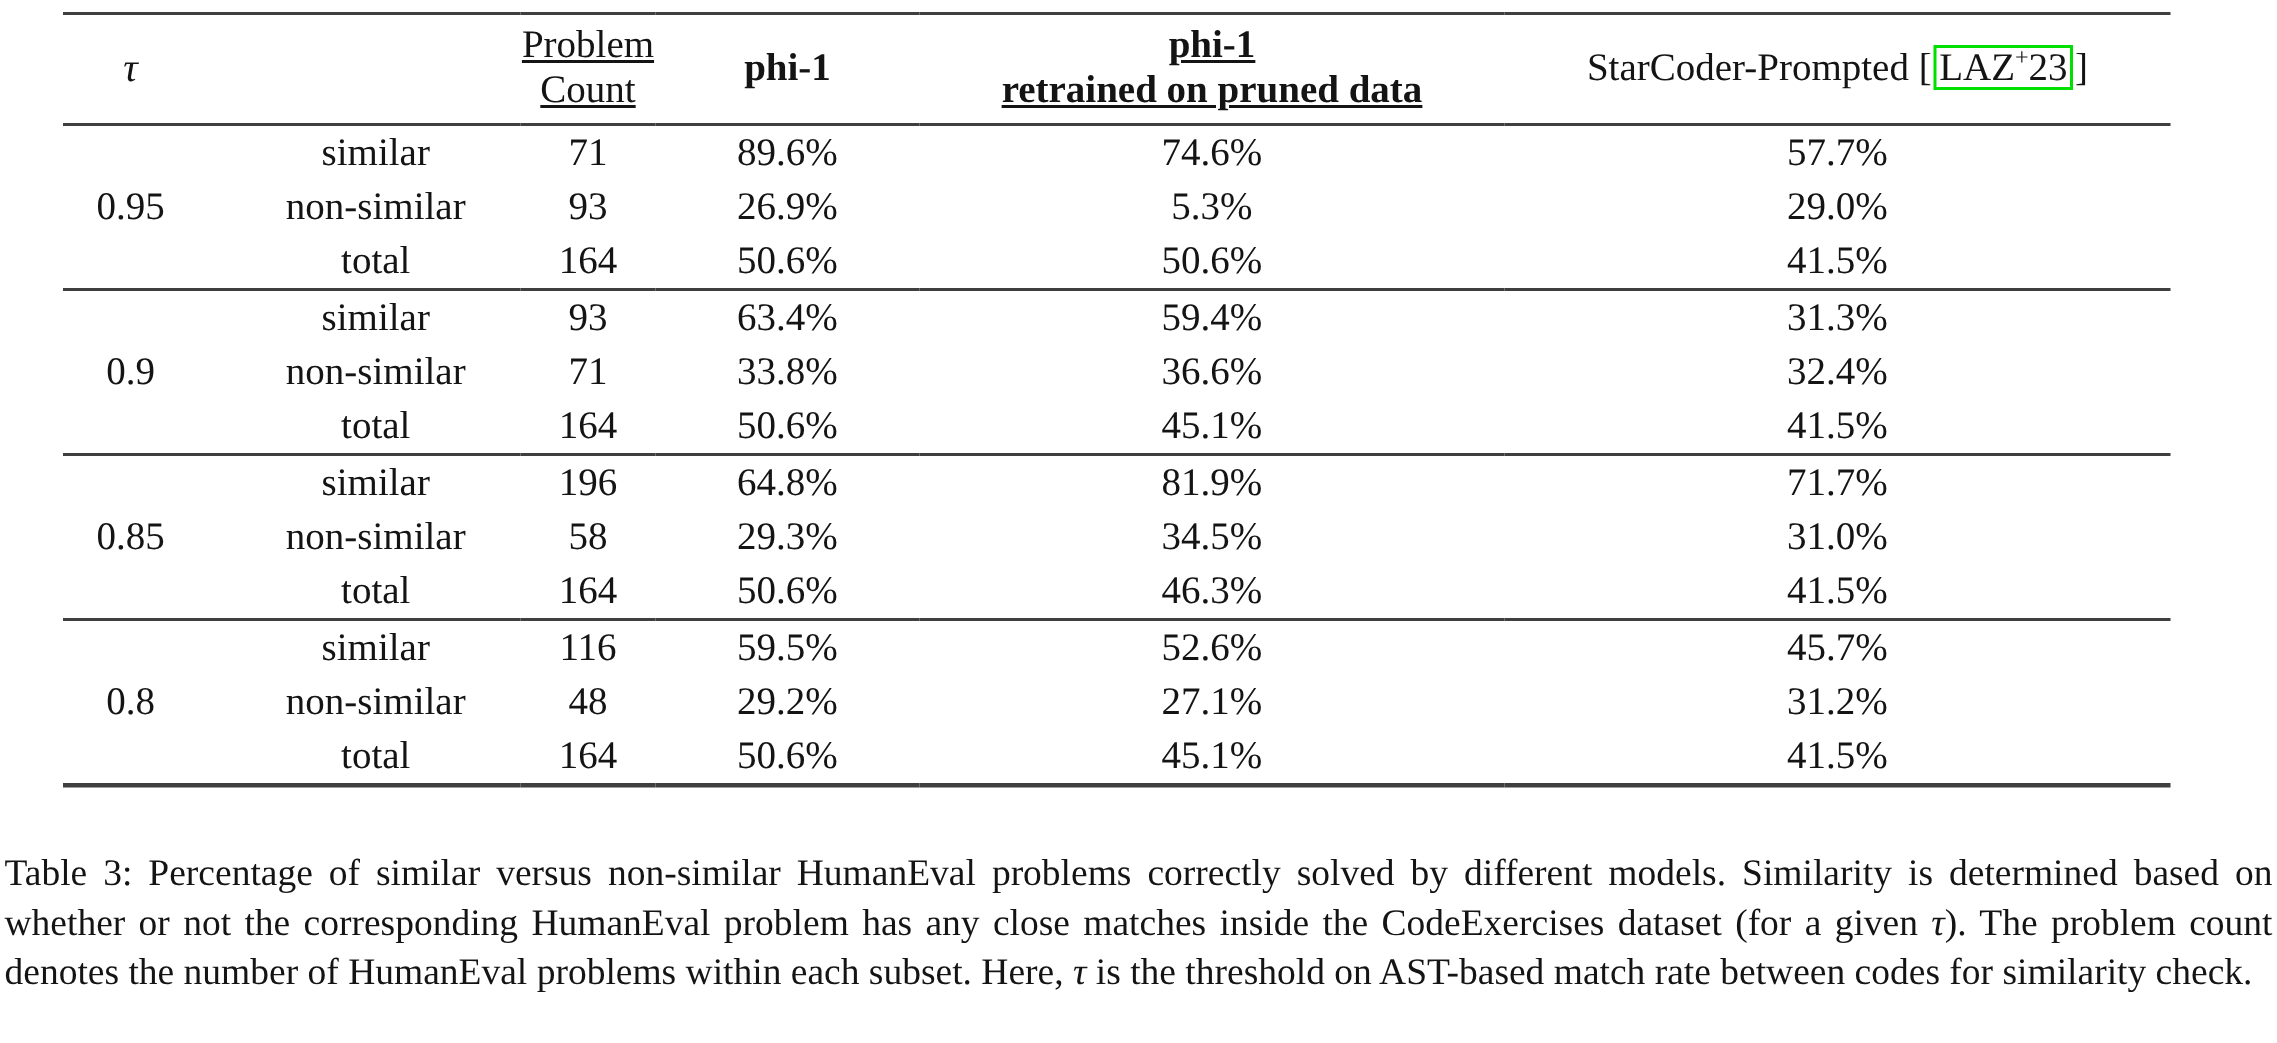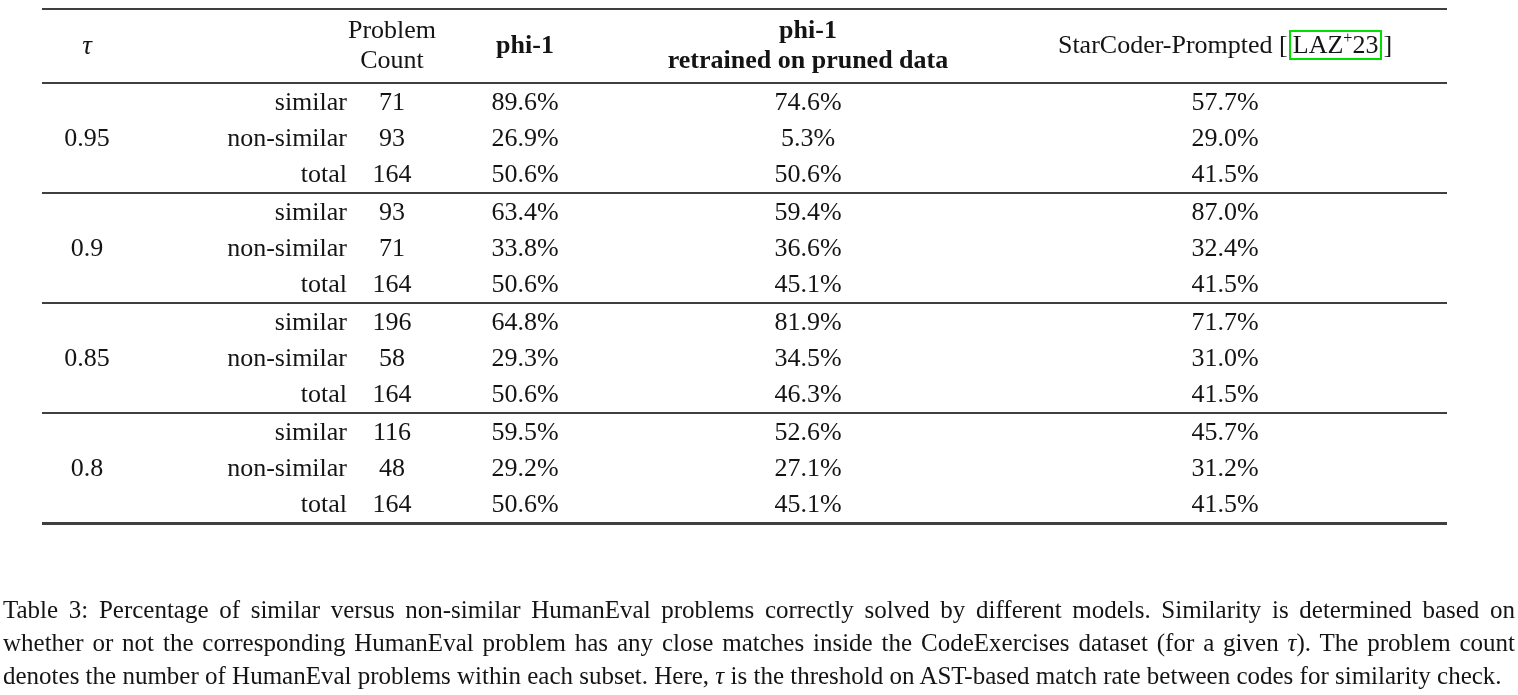--- a/index.html
+++ b/index.html
@@ -36,39 +36,39 @@
   th, td {
     font-weight: normal;
     vertical-align: middle;
     padding: 0;
     text-align: center;
     white-space: nowrap;
   }
   thead th { padding: 5px 0 7px 0; line-height: 30px; }
   tbody td { height: 36px; line-height: 36px; }
 
-  .col-label, thead th.col-label { text-align: right; padding-left: 22px; }
+  .col-label, thead th.col-label { text-align: center; padding-left: 22px; }
   .bold { font-weight: bold; }
   .tau-head { font-style: italic; font-size: 27px; }
 
-  .two-line div { line-height: 30px; }
+  .two-line div { line-height: 30px; text-decoration: underline; }
 
   .cite-box {
     display: inline-block;
     border: 2px solid var(--citation_box);
     line-height: 26px;
     padding: 0 2px;
     margin: 0 1px;
   }
   .cite-box sup { font-size: 62%; vertical-align: super; line-height: 0; }
 
   .caption {
     position: absolute;
     left: 3px;
-    top: 568px;
+    top: 541px;
     width: 1512px;
     font-size: 25px;
     line-height: 33px;
     text-align: justify;
   }
   .caption i { font-style: italic; }
 </style>
 </head>
 <body>
 
@@ -125,21 +125,21 @@
       </tr>
     </tbody>
 
     <tbody>
       <tr>
         <td rowspan="3">0.9</td>
         <td class="col-label">similar</td>
         <td>93</td>
         <td>63.4%</td>
         <td>59.4%</td>
-        <td>87.0%</td>
+        <td>31.3%</td>
       </tr>
       <tr>
         <td class="col-label">non-similar</td>
         <td>71</td>
         <td>33.8%</td>
         <td>36.6%</td>
         <td>32.4%</td>
       </tr>
       <tr>
         <td class="col-label">total</td>

